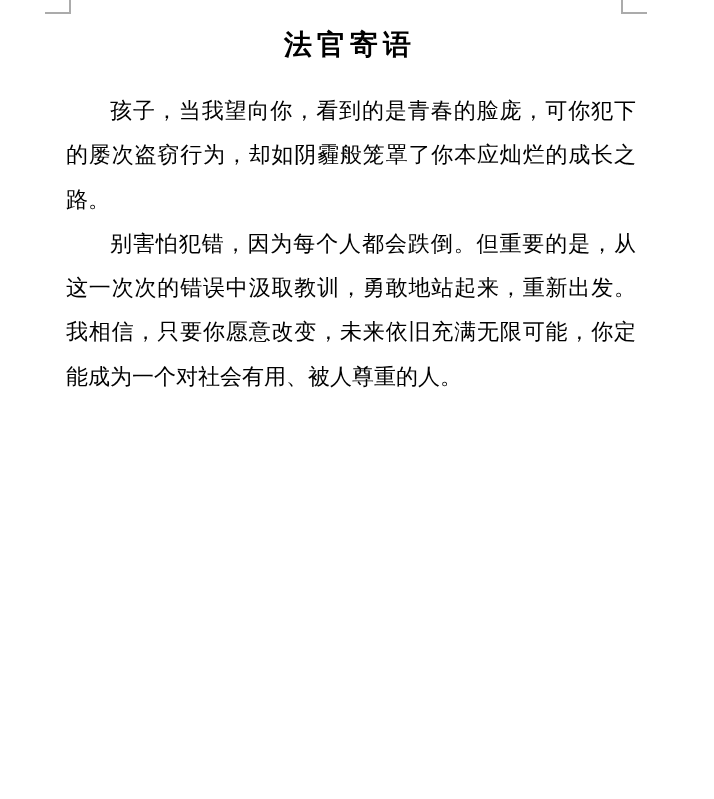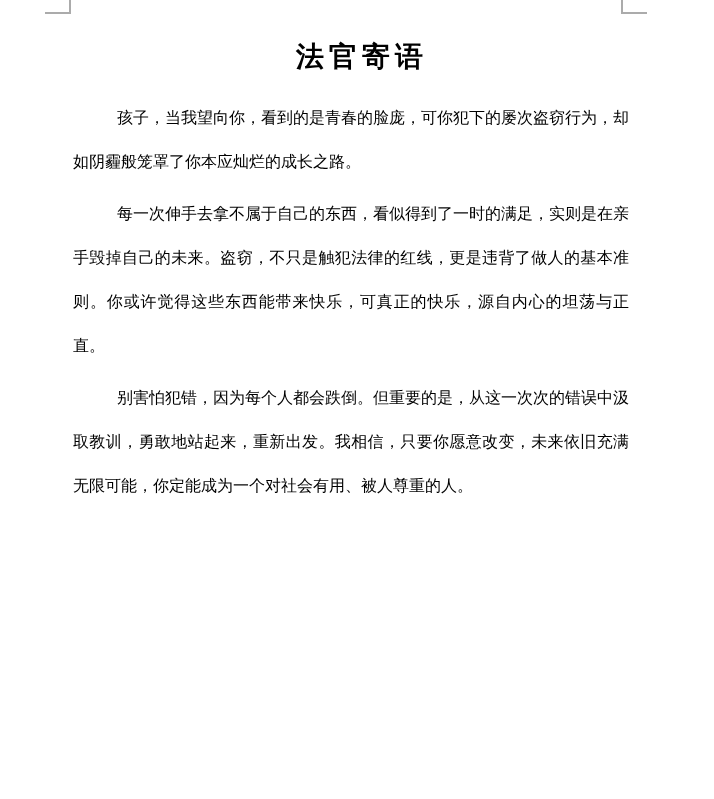--- a/index.html
+++ b/index.html
@@ -31,53 +31,52 @@
   .crop-mark.right {
     left: 621px;
     border-left: 2px solid #ababab;
     border-bottom: 2px solid #ababab;
   }
   .title {
     position: absolute;
     top: 19px;
     left: 66px;
     width: 560px;
-    margin: 16px;
+    margin: 4px;
     font-size: 28px;
     font-weight: bold;
     line-height: 44px;
     letter-spacing: 5px;
     text-align: center;
     white-space: nowrap;
   }
   .body-text {
     position: absolute;
     top: 89px;
     left: 66px;
     width: 570px;
   }
   .body-text p {
-    margin: 7px;
-    font-size: 16px;
+    margin: 0;
+    font-size: 22px;
     line-height: 44.3px;
     text-align: justify;
     text-justify: inter-character;
     text-indent: 44px;
     word-break: break-all;
   }
 </style>
 </head>
 <body>
 
 <div class="page">
 
   <div class="crop-mark left"></div>
   <div class="crop-mark right"></div>
 
   <h1 class="title">法官寄语</h1>
 
   <div class="body-text">
     <p>孩子，当我望向你，看到的是青春的脸庞，可你犯下的屡次盗窃行为，却如阴霾般笼罩了你本应灿烂的成长之路。</p>
-    <p>每一次伸手去拿不属于自己的东西，看似得到了一时的满足，实则是在亲手毁掉自己的未来。盗窃，不只是触犯法律的红线，更是违背了做人的基本准则。你或许觉得这些东西能带来快乐，可真正的快乐，源自内心的坦荡与正直。</p>
     <p>别害怕犯错，因为每个人都会跌倒。但重要的是，从这一次次的错误中汲取教训，勇敢地站起来，重新出发。我相信，只要你愿意改变，未来依旧充满无限可能，你定能成为一个对社会有用、被人尊重的人。</p>
   </div>
 
 </div>
 
 </body></html>

